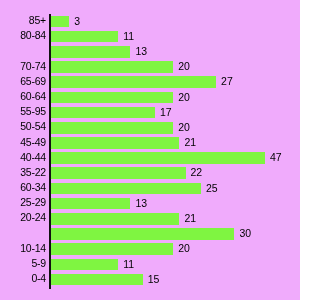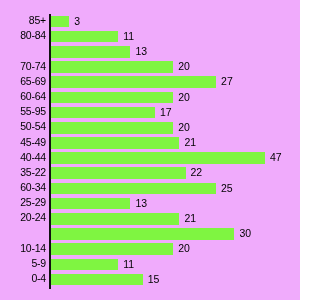--- a/index.html
+++ b/index.html
@@ -147,21 +147,21 @@
       </div>
       <div class="bar-row">
         <div class="cat-label">35-22</div>
         <div class="bar-track" style="width: 134.514px;">
           <span class="bar-fill" style="background: rgb(127, 245, 65);"></span>
           <span class="bar-value">22</span>
         </div>
       </div>
       <div class="bar-row">
         <div class="cat-label">60-34</div>
-        <div class="bar-track" style="width: 165px;">
+        <div class="bar-track" style="width: 150px;">
           <span class="bar-fill" style="background: rgb(127, 245, 65);"></span>
           <span class="bar-value">25</span>
         </div>
       </div>
       <div class="bar-row">
         <div class="cat-label">25-29</div>
         <div class="bar-track" style="width: 79.4857px;">
           <span class="bar-fill" style="background: rgb(127, 245, 65);"></span>
           <span class="bar-value">13</span>
         </div>

